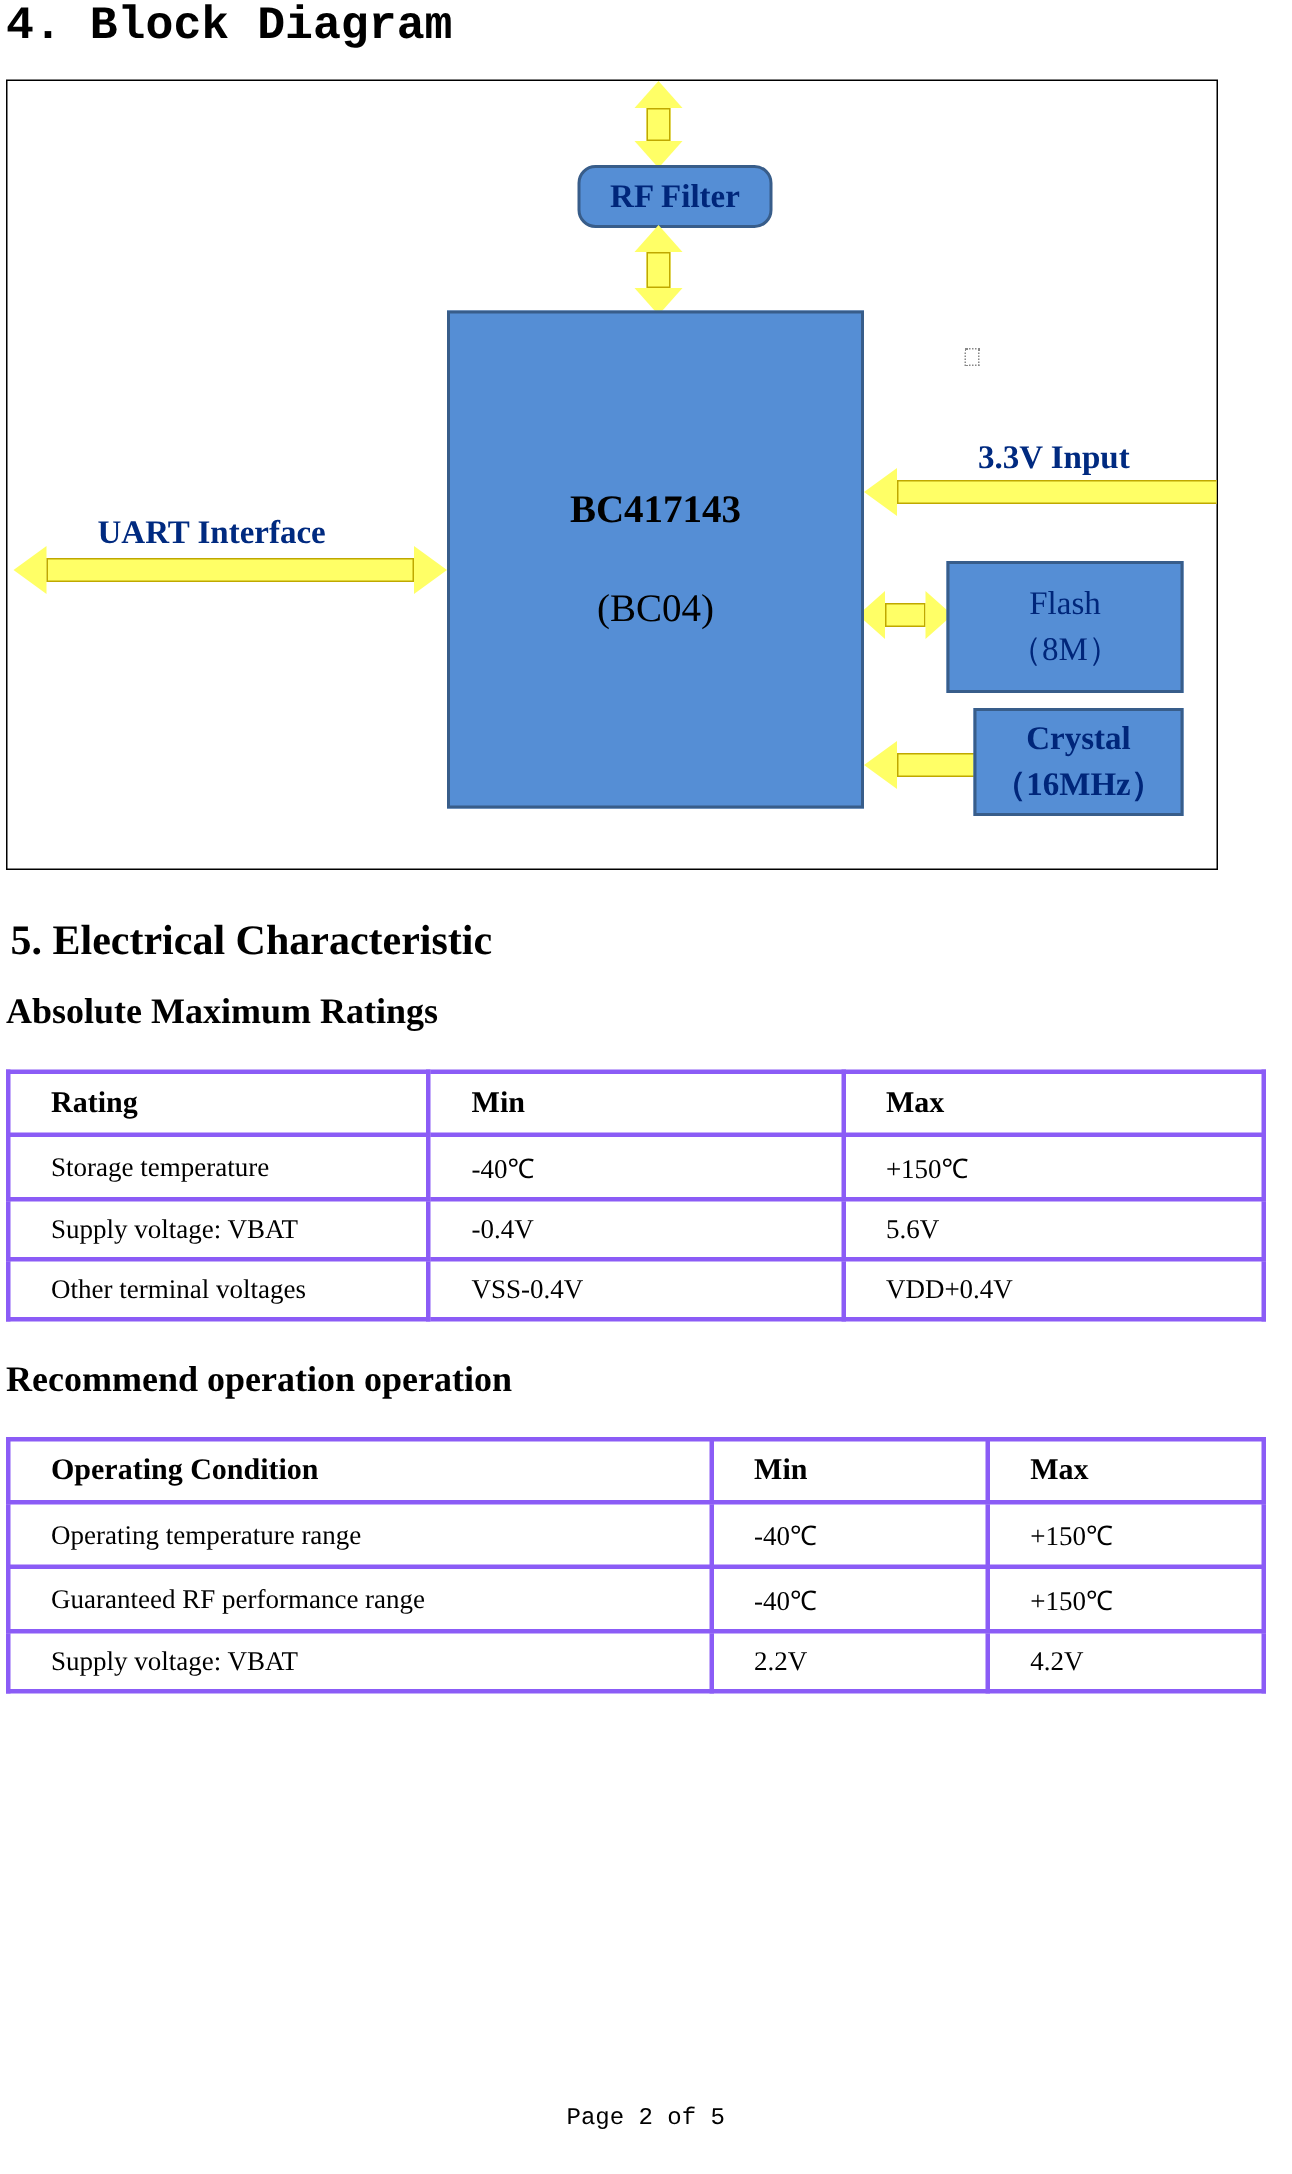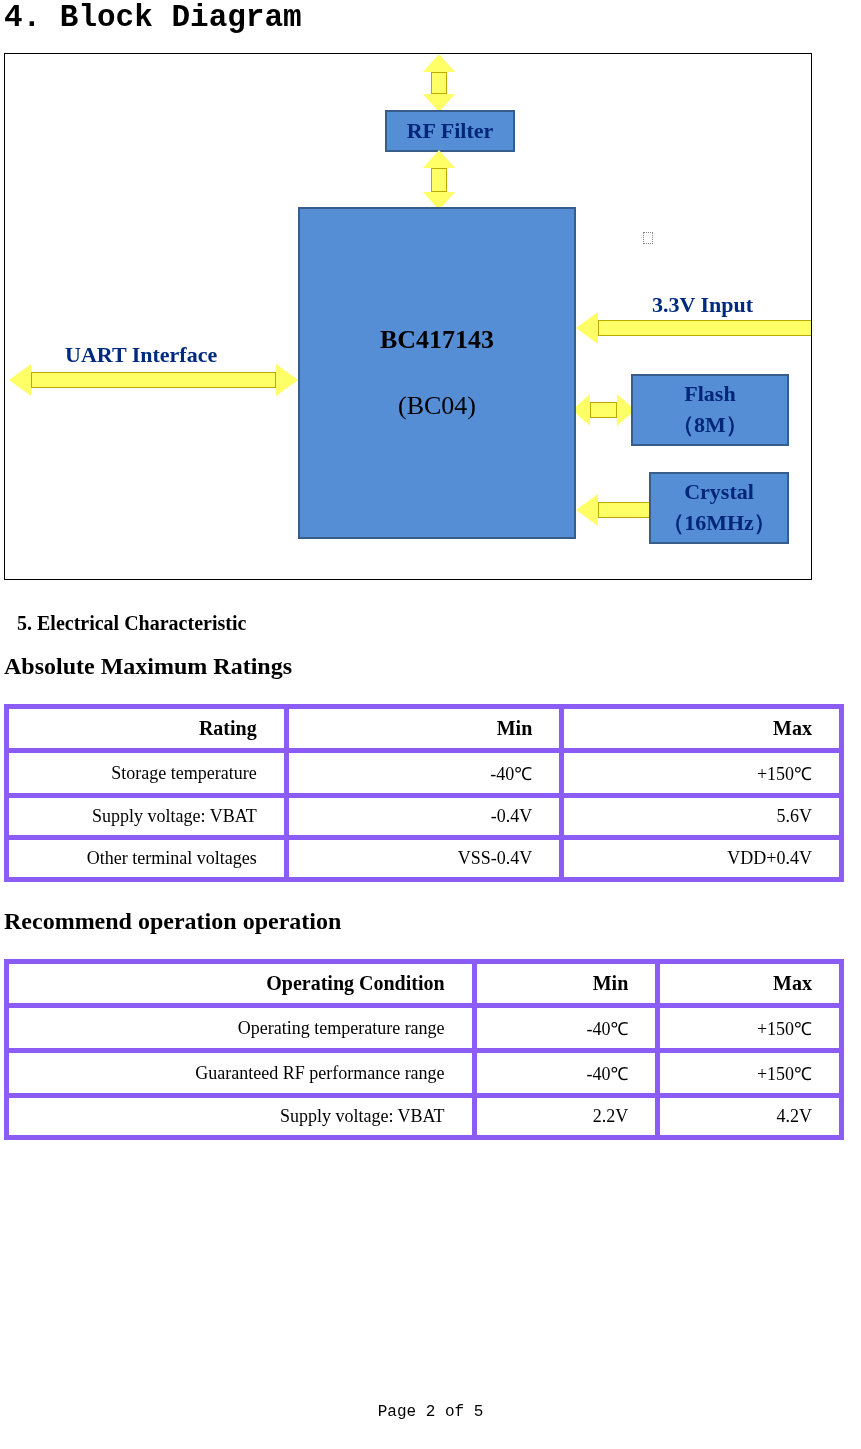--- a/index.html
+++ b/index.html
@@ -16,22 +16,22 @@
     padding: 0 14px 0 4px;
   }
   h2.section {
     font-family: Liberation Mono, monospace;
     font-weight: bold;
     font-size: 31px;
     margin: 0 0 18px 0;
   }
   h2.sub {
     font-weight: bold;
-    font-size: 20px;
-    margin: 30px 0 18px 13px;
+    font-size: 28px;
+    margin: 30px 0 18px 3px;
   }
   h3.subsub {
     font-weight: bold;
     font-size: 24px;
     margin: 18px 0 24px 0;
   }
 
   
   .diagram-outer {
     border: 1px solid #000;
@@ -49,22 +49,22 @@
     color: #000;
     text-align: center;
     display: flex;
     flex-direction: column;
     justify-content: center;
     align-items: center;
     line-height: 1.4;
   }
   .box-chip { left: 293px; top: 153px; width: 278px; height: 332px; font-size: 26px; }
   .box-chip .l1 { font-weight: bold; margin-bottom: 30px; }
-  .box-rf   { left: 380px; top: 56px;  width: 130px; height: 42px; font-size: 22px; font-weight: bold; color:#00267a; }
-  .box-flash{ left: 626px; top: 320px; width: 158px; height: 72px; font-size: 22px; font-weight: bold; color:#00267a; }
+  .box-rf   { left: 380px; top: 56px;  width: 130px; height: 42px; font-size: 22px; font-weight: bold; color:#00267a;border-radius:12px; }
+  .box-flash{ left: 626px; top: 320px; width: 158px; height: 88px; font-size: 22px; font-weight: normal; color:#00267a; }
   .box-xtal { left: 644px; top: 418px; width: 140px; height: 72px; font-size: 22px; font-weight: bold; color:#00267a; }
 
   .label-text {
     position: absolute;
     font-family: "Times New Roman", serif;
     font-weight: bold;
     font-size: 22px;
     color: #002a80;
     white-space: nowrap;
   }
@@ -120,23 +120,23 @@
 
   
   table.spec {
     border-collapse: collapse;
     width: 840px;
     font-family: "Times New Roman", serif;
     font-size: 18px;
     margin-bottom: 26px;
   }
   table.spec th, table.spec td {
-    border: 5px solid #8b5cf6;
+    border: 3px solid #8b5cf6;
     padding: 8px 27px;
-    text-align: right;
+    text-align: left;
     vertical-align: middle;
     height: 38px;
   }
   table.spec th { font-weight: bold; font-size: 20px; }
 
   .page-footer {
     position: absolute;
     bottom: 28px;
     left: 0;
     width: 861px;

